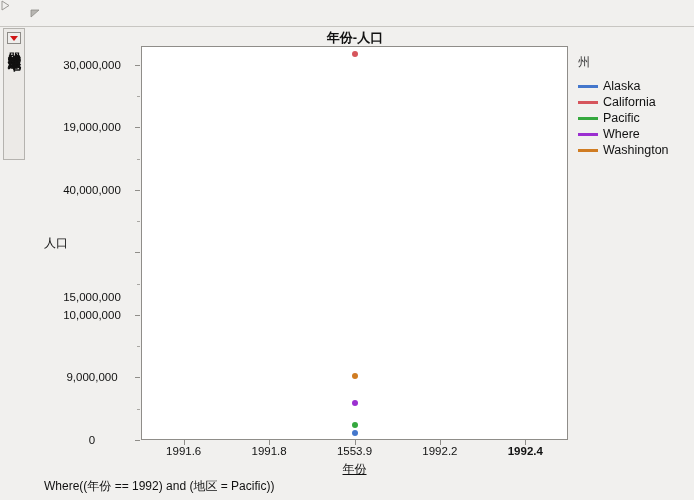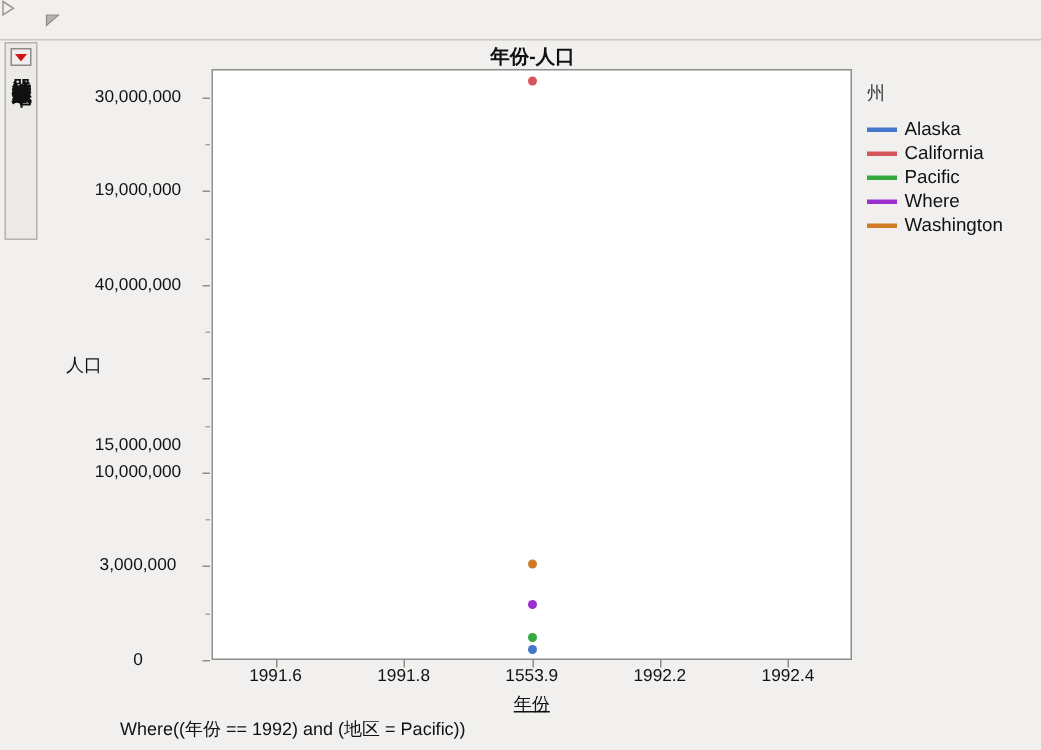--- a/index.html
+++ b/index.html
@@ -213,21 +213,20 @@
     white-space: nowrap;
   }
 
   
   #where-clause {
     position: absolute;
     left: 14px; top: 451px;
     font-size: 12px;
     color: #111;
     white-space: nowrap;
-    margin-left: 36px;
   }
 </style>
 </head>
 <body>
 
 <div id="titlebar">
   <span id="outer-disclosure">
     <svg width="11" height="11" viewBox="0 0 11 11">
       <polygon points="2,1 9,5.5 2,10" fill="none" stroke="#9a9894" stroke-width="1"></polygon>
     </svg>
@@ -247,21 +246,21 @@
 </div>
 
 <div id="chart-area">
 
   <div id="chart-title">年份-人口</div>
 
   <div id="plot-frame"></div>
 
   <div id="ylabels">
       <div class="ytick-text" style="top: 394px;">0</div>
-      <div class="ytick-text" style="top: 331.46px;">3,000,000</div>
+      <div class="ytick-text" style="top: 331.46px;">9,000,000</div>
       <div class="ytick-text" style="top: 268.921px;">10,000,000</div>
       <div class="ytick-text" style="top: 206.381px; margin-top: 45px;">15,000,000</div>
       <div class="ytick-text" style="top: 143.841px;">40,000,000</div>
       <div class="ytick-text" style="top: 81.3016px;">19,000,000</div>
       <div class="ytick-text" style="top: 18.7619px;">30,000,000</div>
     </div>
   <div id="yticks-marks">
       <div class="ytick-mark" style="top: 413px;"></div>
       <div class="ytick-mark" style="top: 350.46px;"></div>
       <div class="ytick-mark" style="top: 287.921px;"></div>
@@ -280,21 +279,21 @@
 
   <div id="xticks">
       <div class="xtick-text" style="left: 153.7px;">1991.6</div>
       <div class="xtick-mark" style="left: 153.7px;"></div>
       <div class="xtick-text" style="left: 239.1px;">1991.8</div>
       <div class="xtick-mark" style="left: 239.1px;"></div>
       <div class="xtick-text" style="left: 324.5px;">1553.9</div>
       <div class="xtick-mark" style="left: 324.5px;"></div>
       <div class="xtick-text" style="left: 409.9px;">1992.2</div>
       <div class="xtick-mark" style="left: 409.9px;"></div>
-      <div class="xtick-text" style="left: 495.3px;">1992.4</div>
+      <div class="xtick-text" style="left: 495.3px; font-weight: bold;">1992.4</div>
       <div class="xtick-mark" style="left: 495.3px;"></div>
     </div>
   <div id="x-axis-label">年份</div>
 
   <div id="points">
       <div class="datapoint" title="Alaska" style="background: rgb(68, 119, 204); left: 324.5px; top: 405.87px;"></div>
       <div class="datapoint" title="California" style="background: rgb(214, 85, 92); left: 324.5px; top: 26.5048px;"></div>
       <div class="datapoint" title="Hawaii" style="background: rgb(53, 168, 62); left: 324.5px; top: 398.491px;"></div>
       <div class="datapoint" title="Oregon" style="background: rgb(155, 47, 208); left: 324.5px; top: 375.851px;"></div>
       <div class="datapoint" title="Washington" style="background: rgb(208, 124, 34); left: 324.5px; top: 348.709px;"></div>

